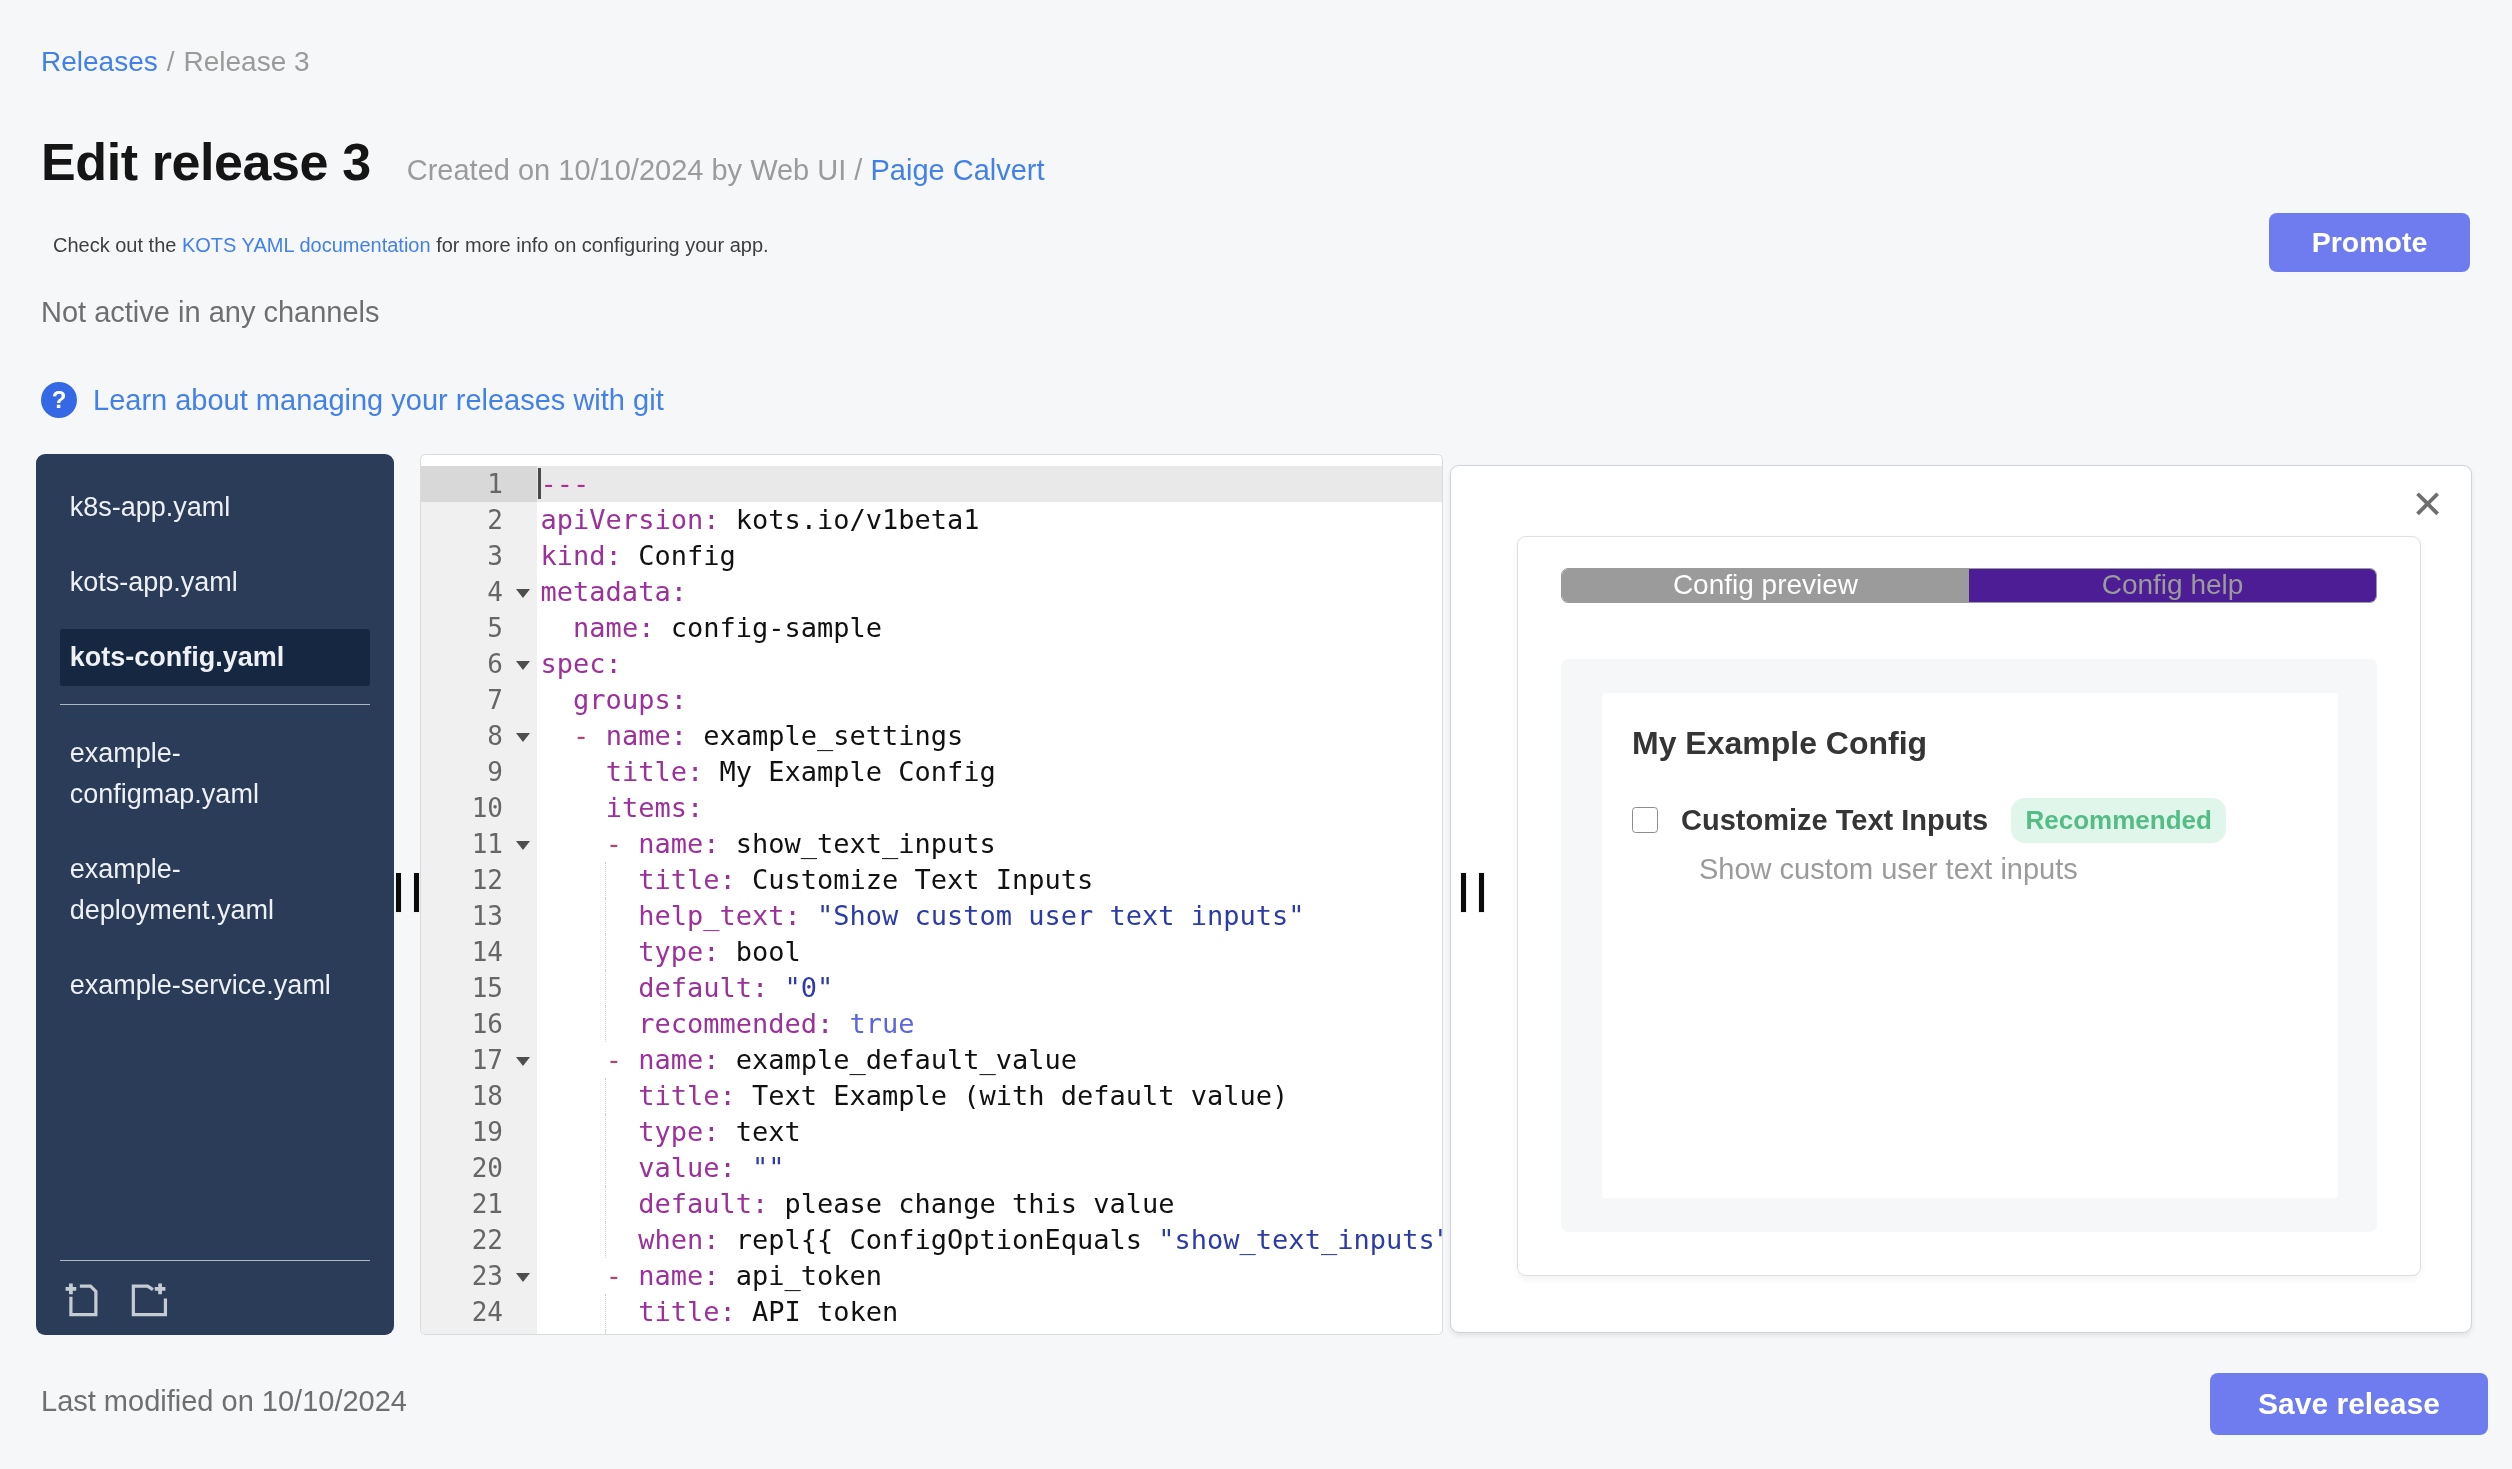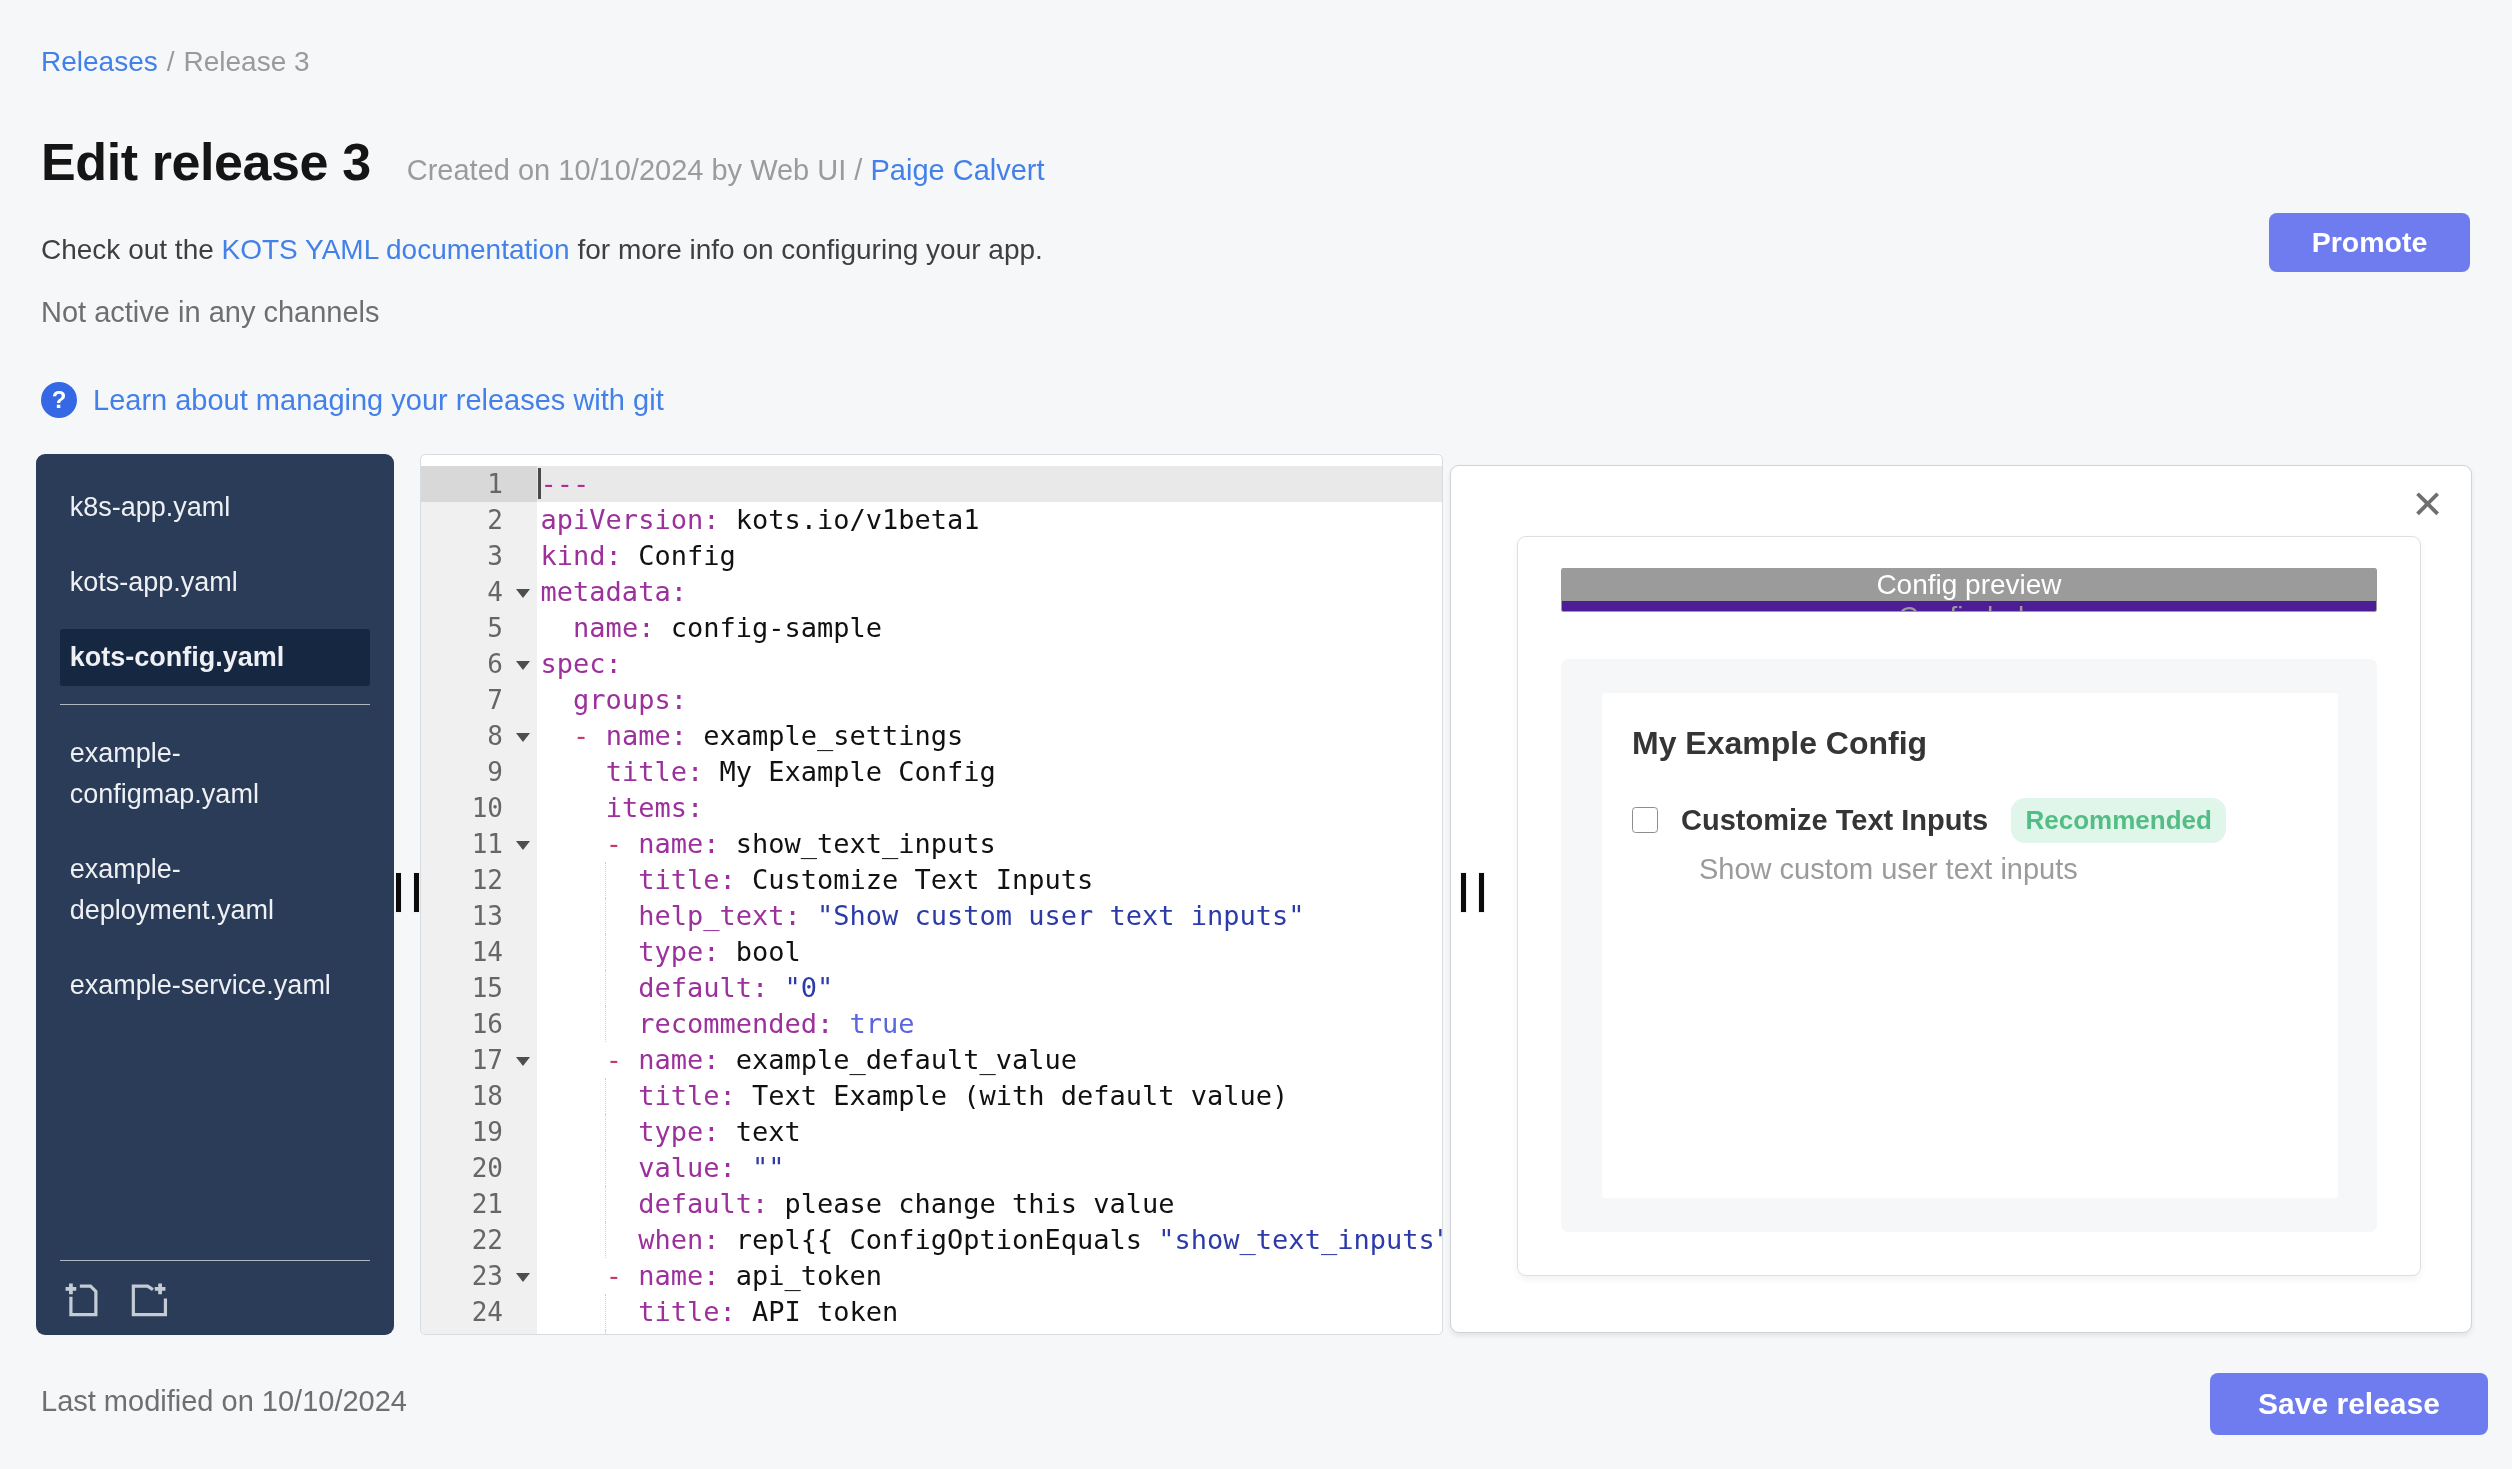--- a/index.html
+++ b/index.html
@@ -17,21 +17,21 @@
   }
   .stage{position:absolute;inset:0;}
   a,.link{color:var(--link);text-decoration:none;cursor:pointer;}
 
   
   .breadcrumb{position:absolute;left:41px;top:46px;font-size:28px;color:#9a9a9a;}
   .breadcrumb .sep{margin:0 9px;color:#9a9a9a;}
   .title-row{position:absolute;left:41px;top:132px;display:flex;align-items:baseline;gap:36px;}
   .page-title{font-size:52px;font-weight:700;color:#151515;letter-spacing:-0.4px;}
   .created{font-size:29px;color:#9b9b9b;}
-  .doc-line{position:absolute;left:41px;top:234px;font-size:28px;color:#3f3f3f;}
+  .doc-line{position:absolute;left:53px;top:234px;font-size:20px;color:#3f3f3f;}
   .channel-status{position:absolute;left:41px;top:296px;font-size:29px;color:#6f6f6f;}
   .git-line{position:absolute;left:41px;top:382px;display:flex;align-items:center;gap:16px;font-size:29px;}
   .q-icon{width:36px;height:36px;border-radius:50%;background:#3568e4;color:#fff;
     display:flex;align-items:center;justify-content:center;font-size:24px;font-weight:700;}
   .btn{background:var(--accent);color:#fff;border:none;border-radius:8px;
     font-weight:700;cursor:pointer;display:flex;align-items:center;justify-content:center;
     font-family:"Liberation Sans",sans-serif;}
   .promote-btn{position:absolute;left:2269px;top:213px;width:201px;height:59px;font-size:28.5px;}
   .save-btn{position:absolute;left:2210px;top:1373px;width:278px;height:62px;font-size:30px;}
 
@@ -79,22 +79,22 @@
   .guide{position:absolute;left:68px;top:0;bottom:0;border-left:1.8px dotted #cfcfcf;}
   .cursor{position:absolute;left:0.9px;top:2.7px;bottom:2.7px;width:2.7px;background:#4a4a4a;}
 
   
   .preview{position:absolute;left:1414px;top:10.7px;width:1022px;height:868px;background:#fff;
     border:0.9px solid #d0d3d8;border-radius:9px;box-shadow:0 2.7px 5.3px rgba(0,0,0,.08);}
   .close-x{position:absolute;top:19.6px;right:27px;font-size:39px;color:#6f6f6f;cursor:pointer;
     line-height:39px;font-weight:400;}
   .preview-card{position:absolute;left:66px;top:70px;width:904px;height:740px;background:#fff;
     border:0.9px solid #dcdfe3;border-radius:9px;box-shadow:0 3.6px 7.1px rgba(0,0,0,.05);}
-  .tabs{position:absolute;left:43px;right:43px;top:31px;height:44px;display:flex;
-    border:0.9px solid #9b9b9b;border-radius:2px;overflow:hidden;flex-direction:column;}
+  .tabs{position:absolute;left:43px;right:43px;top:31px;height:35px;display:flex;
+    border:0.9px solid #9b9b9b;border-radius:7px;overflow:hidden;}
   .tab{flex:1;display:flex;align-items:center;justify-content:center;font-size:28px;
     color:#9b9b9b;background:#4c1d95;cursor:pointer;}
   .tab.active{background:#9b9b9b;color:#fff;}
   .gray-panel{position:absolute;left:43px;right:43px;top:122px;height:573px;background:#f6f7f9;border-radius:7.1px;}
   .config-card{position:absolute;left:41px;top:34px;width:736px;height:505px;background:#fff;border-radius:3.6px;}
   .group-title{position:absolute;left:30px;top:32px;font-size:32px;font-weight:700;color:#353535;}
   .item-row{position:absolute;left:30px;top:105px;display:flex;align-items:center;gap:23px;}
   .checkbox{width:26px;height:26px;border:1.8px solid #8d8d8d;border-radius:3.6px;background:#fff;cursor:pointer;flex:0 0 auto;}
   .item-label{font-size:29px;font-weight:700;color:#353535;}
   .badge{background:var(--badge-bg);color:var(--badge-text);font-size:26px;font-weight:600;

